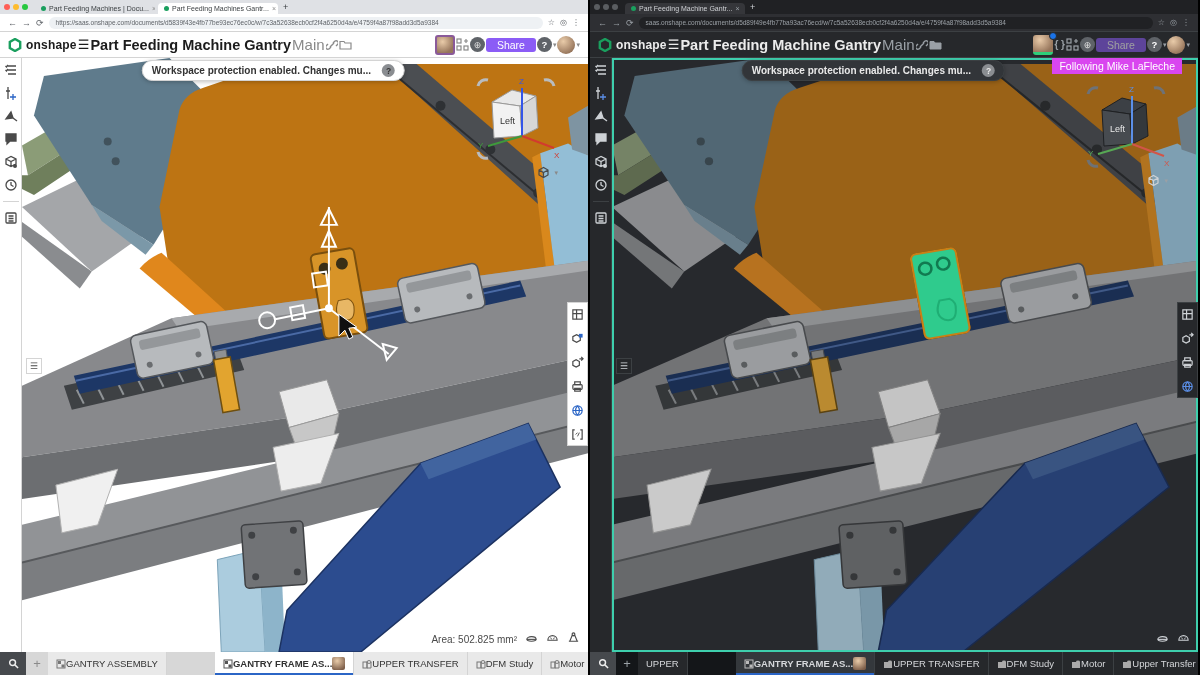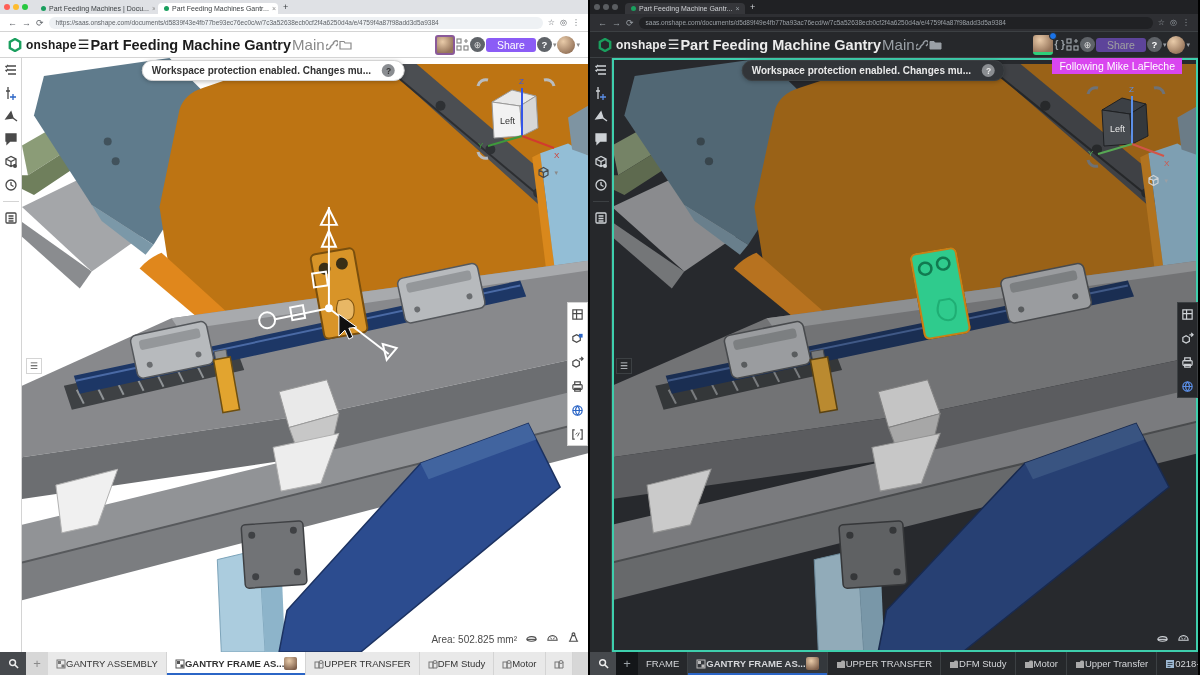--- a/index.html
+++ b/index.html
@@ -111,21 +111,21 @@
   .vpstatus svg { width:13px; height:13px; stroke:currentColor; fill:none; stroke-width:1.2; }
 
   
   .tabbar { height:23px; background:var(--tabbar); display:flex; align-items:stretch; overflow:hidden; }
   .tb-search { width:26px; background:#46494d; color:#eee; display:flex; align-items:center; justify-content:center; flex:none; }
   .tb-search svg { width:11px; height:11px; stroke:#eee; fill:none; stroke-width:1.6; }
   .tb-plus { width:22px; display:flex; align-items:center; justify-content:center; color:var(--muted);
              font-size:13px; flex:none; }
   .dtab { display:flex; align-items:center; padding:0 8px; font-size:9.5px; color:var(--tabtext);
           background:var(--tab); border-right:1px solid var(--border); white-space:nowrap; flex:none; }
-  .dtab.active { background:var(--tabactive); box-shadow:inset 0 -2px 0 #2b65c6; font-weight:700; }
+  .dtab.active { background:var(--tabactive); box-shadow:inset 0 -2px 0 #2b65c6; font-weight:700;margin-left:48px; }
   .dtab svg { width:10px; height:10px; flex:none; }
   .dtab .mini-av { width:13px; height:13px; border-radius:2px; flex:none;
                    background:radial-gradient(circle at 40% 30%, #e9cba9, #7e5f4a 80%); }
 </style>
 </head>
 <body>
 
 <svg width="0" height="0" style="position:absolute" aria-hidden="true">
 <defs>
 <g id="cad-scene">
@@ -739,21 +739,21 @@
 
     <div class="tabbar">
       <span class="tb-search">
         <svg viewBox="0 0 12 12">
             <circle cx="5" cy="5" r="3.2"></circle>
             <line x1="7.5" y1="7.5" x2="11" y2="11"></line>
           </svg>
         </span>
       <span class="tb-plus">+</span>
       <div class="dtab">
-        <span>FRAME</span>
+        <span>UPPER</span>
       </div>
       <div class="dtab active">
         <svg viewBox="0 0 10 10">
             <rect x="1" y="1" width="8" height="8" fill="none" stroke="#bbb"></rect>
             <rect x="2" y="2" width="3" height="3" fill="#bbb"></rect>
             <rect x="5.5" y="5.5" width="3" height="3" fill="#bbb"></rect>
           </svg>
         <span>GANTRY FRAME AS...</span>
         <span class="mini-av"></span>
       </div>

